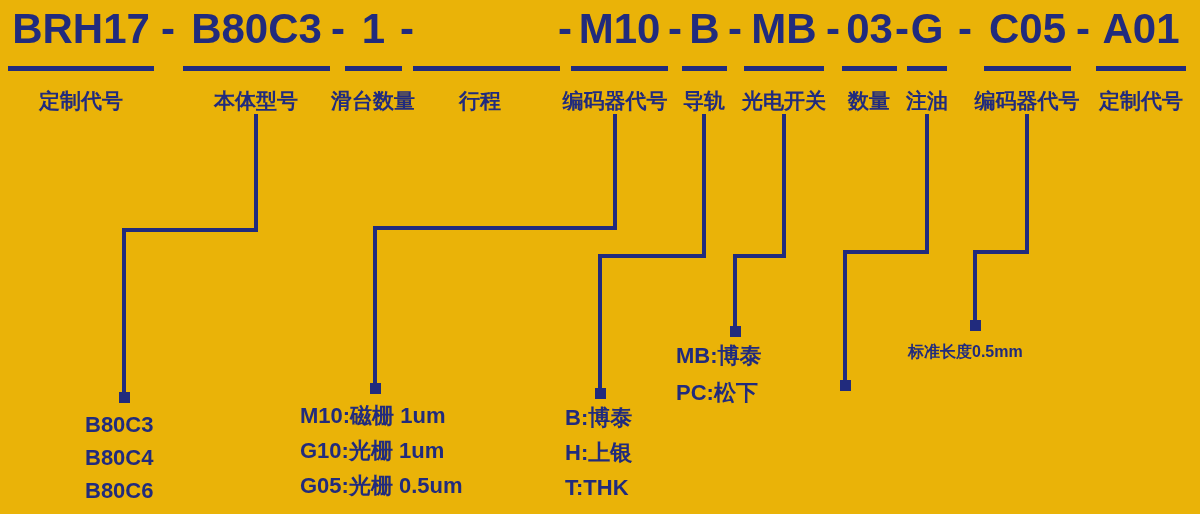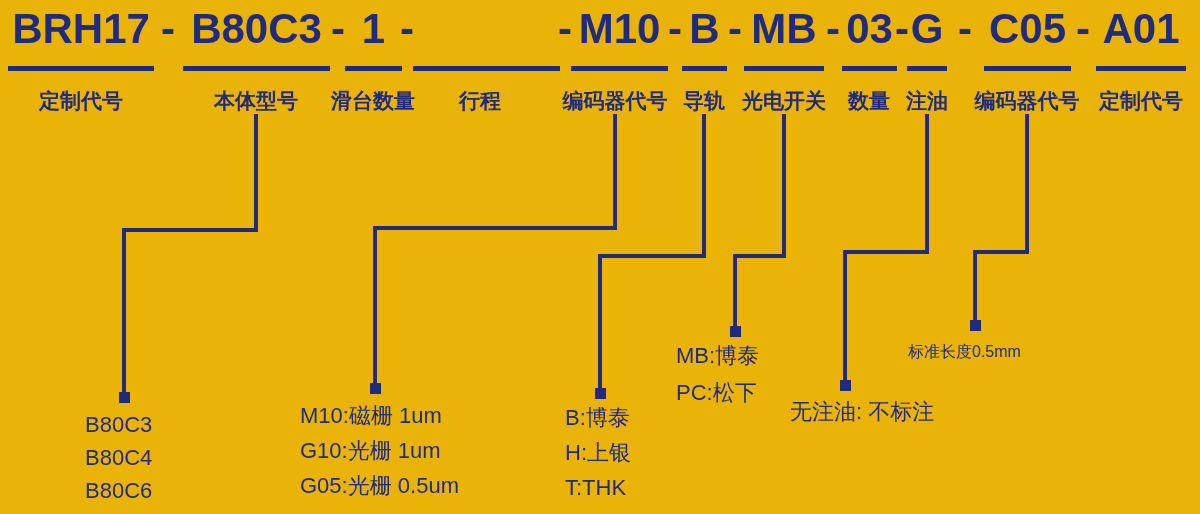--- a/index.html
+++ b/index.html
@@ -18,21 +18,21 @@
     font-size:42px; font-weight:bold; transform:translateX(-50%);
   }
   .underline { position:absolute; top:66px; height:5px; background:currentColor; }
   .seg-label {
     position:absolute; top:88px; font-size:21px; font-weight:bold;
     white-space:nowrap; transform:translateX(-50%); line-height:26px;
   }
   .vline { position:absolute; width:4px; background:currentColor; }
   .hline { position:absolute; height:4px; background:currentColor; }
   .dot   { position:absolute; width:11px; height:11px; background:currentColor; }
-  .legend { position:absolute; font-weight:normal; white-space:nowrap; }
+  .legend { position:absolute; font-weight:bold; white-space:nowrap; }
 </style>
 </head>
 <body>
 
 <div class="diagram">
 
   <div class="seg-code" style="left:8px;width:146px">BRH17</div>
   <div class="seg-code" style="left:183px;width:147px">B80C3</div>
   <div class="seg-code" style="left:345px;width:57px">1</div>
   <div class="seg-code" style="left:571px;width:97px">M10</div>
@@ -124,16 +124,15 @@
     <div>B:博泰</div>
     <div>H:上银</div>
     <div>T:THK</div>
   </div>
 
   <div class="legend" style="left:676px;top:337px;font-size:22px;line-height:37px">
     <div>MB:博泰</div>
     <div>PC:松下</div>
   </div>
 
-  <div class="legend" style="left:790px;top:398px;font-size:22px;line-height:28px">无注油: 不标注</div>
   <div class="legend" style="left:908px;top:338px;font-size:16px;line-height:28px">标准长度0.5mm</div>
 
 </div>
 
 </body></html>

